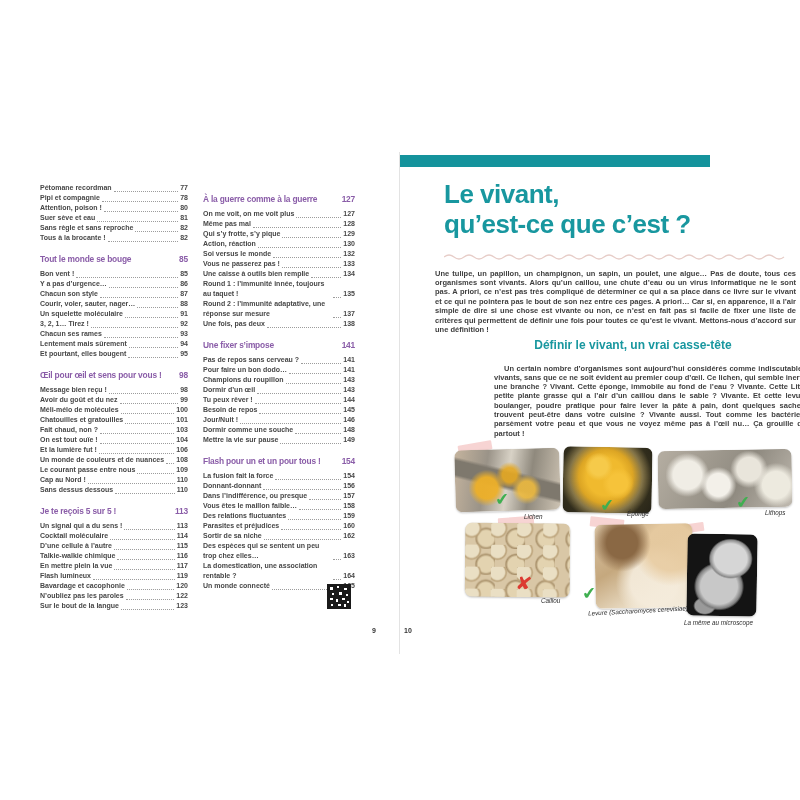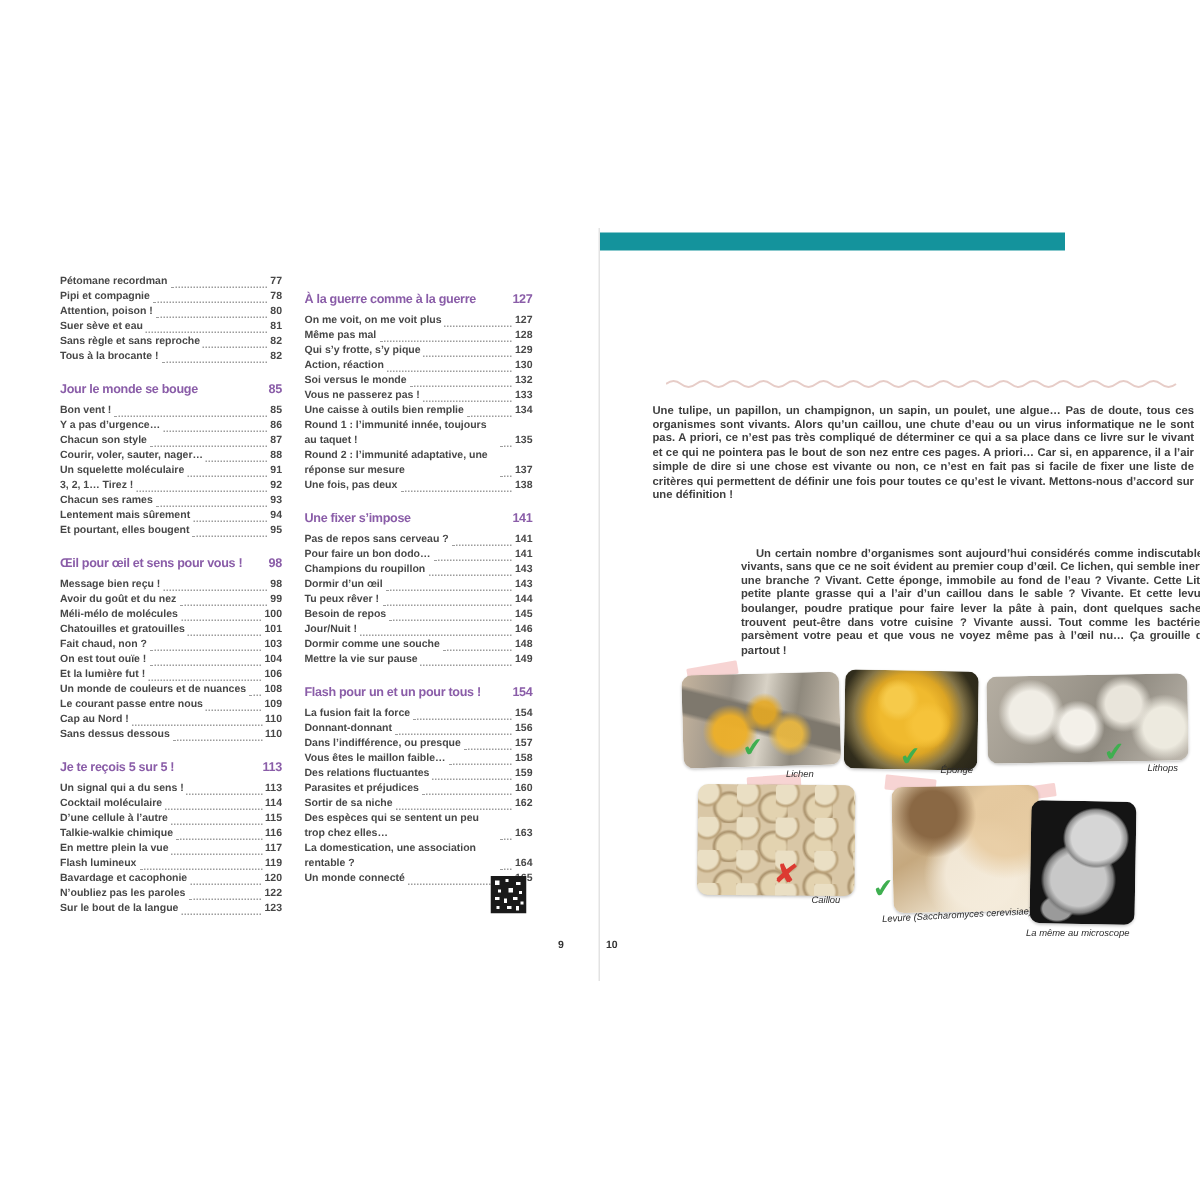--- a/index.html
+++ b/index.html
@@ -153,21 +153,21 @@
             </div>
           <div class="entry">
               <span class="entry-label">Tous à la brocante !</span>
               <span class="leader"></span>
               <span class="entry-page">82</span>
             </div>
         </div>
       </div>
       <div class="block section">
         <div class="block-head">
-          <span class="head-title">Jour le monde se bouge</span>
+          <span class="head-title">Tout le monde se bouge</span>
           <span class="head-page">85</span>
         </div>
         <div class="entries">
 
         <div class="entry">
               <span class="entry-label">Bon vent !</span>
               <span class="leader"></span>
               <span class="entry-page">85</span>
             </div>
           <div class="entry">
@@ -528,29 +528,34 @@
       <rect x="17" y="20" width="2" height="3" fill="#fff"></rect>
     </svg>
   </div>
 
   <div id="spine"></div>
   <div class="folio" id="folio-left">9</div>
   <div class="folio" id="folio-right">10</div>
 
   <div id="teal-bar"></div>
 
+  <div id="chapter-title">
+    <div>Le vivant,</div>
+    <div>qu’est-ce que c’est ?</div>
+  </div>
 
   <div id="wave">
     <svg width="350" height="8" viewBox="0 0 350 8" aria-hidden="true">
       <path d="M0 4 q5 -4 10 0 t10 0 t10 0 t10 0 t10 0 t10 0 t10 0 t10 0 t10 0 t10 0 t10 0 t10 0 t10 0 t10 0 t10 0 t10 0 t10 0 t10 0 t10 0 t10 0 t10 0 t10 0 t10 0 t10 0 t10 0 t10 0 t10 0 t10 0 t10 0 t10 0 t10 0 t10 0 t10 0 t10 0" fill="none" stroke="#e7cdc8" stroke-width="1.3"></path>
     </svg>
   </div>
 
   <p id="intro">Une tulipe, un papillon, un champignon, un sapin, un poulet, une algue… Pas de doute, tous ces organismes sont vivants. Alors qu’un caillou, une chute d’eau ou un virus informatique ne le sont pas. A priori, ce n’est pas très compliqué de déterminer ce qui a sa place dans ce livre sur le vivant et ce qui ne pointera pas le bout de son nez entre ces pages. A priori… Car si, en apparence, il a l’air simple de dire si une chose est vivante ou non, ce n’est en fait pas si facile de fixer une liste de critères qui permettent de définir une fois pour toutes ce qu’est le vivant. Mettons-nous d’accord sur une définition !</p>
 
+  <div id="sub-heading">Définir le vivant, un vrai casse-tête</div>
 
   <p id="body-par">Un certain nombre d’organismes sont aujourd’hui considérés comme indiscutablement vivants, sans que ce ne soit évident au premier coup d’œil. Ce lichen, qui semble inerte sur une branche ? Vivant. Cette éponge, immobile au fond de l’eau ? Vivante. Cette Lithops, petite plante grasse qui a l’air d’un caillou dans le sable ? Vivante. Et cette levure de boulanger, poudre pratique pour faire lever la pâte à pain, dont quelques sachets se trouvent peut-être dans votre cuisine ? Vivante aussi. Tout comme les bactéries qui parsèment votre peau et que vous ne voyez même pas à l’œil nu… Ça grouille de vie partout !</p>
 
   <div id="figures">
     <div class="tape" id="tape-1"></div>
     <div class="tape" id="tape-2"></div>
     <div class="tape" id="tape-3"></div>
     <div class="tape" id="tape-4"></div>
 
   <div class="fig-wrap slot-1">

